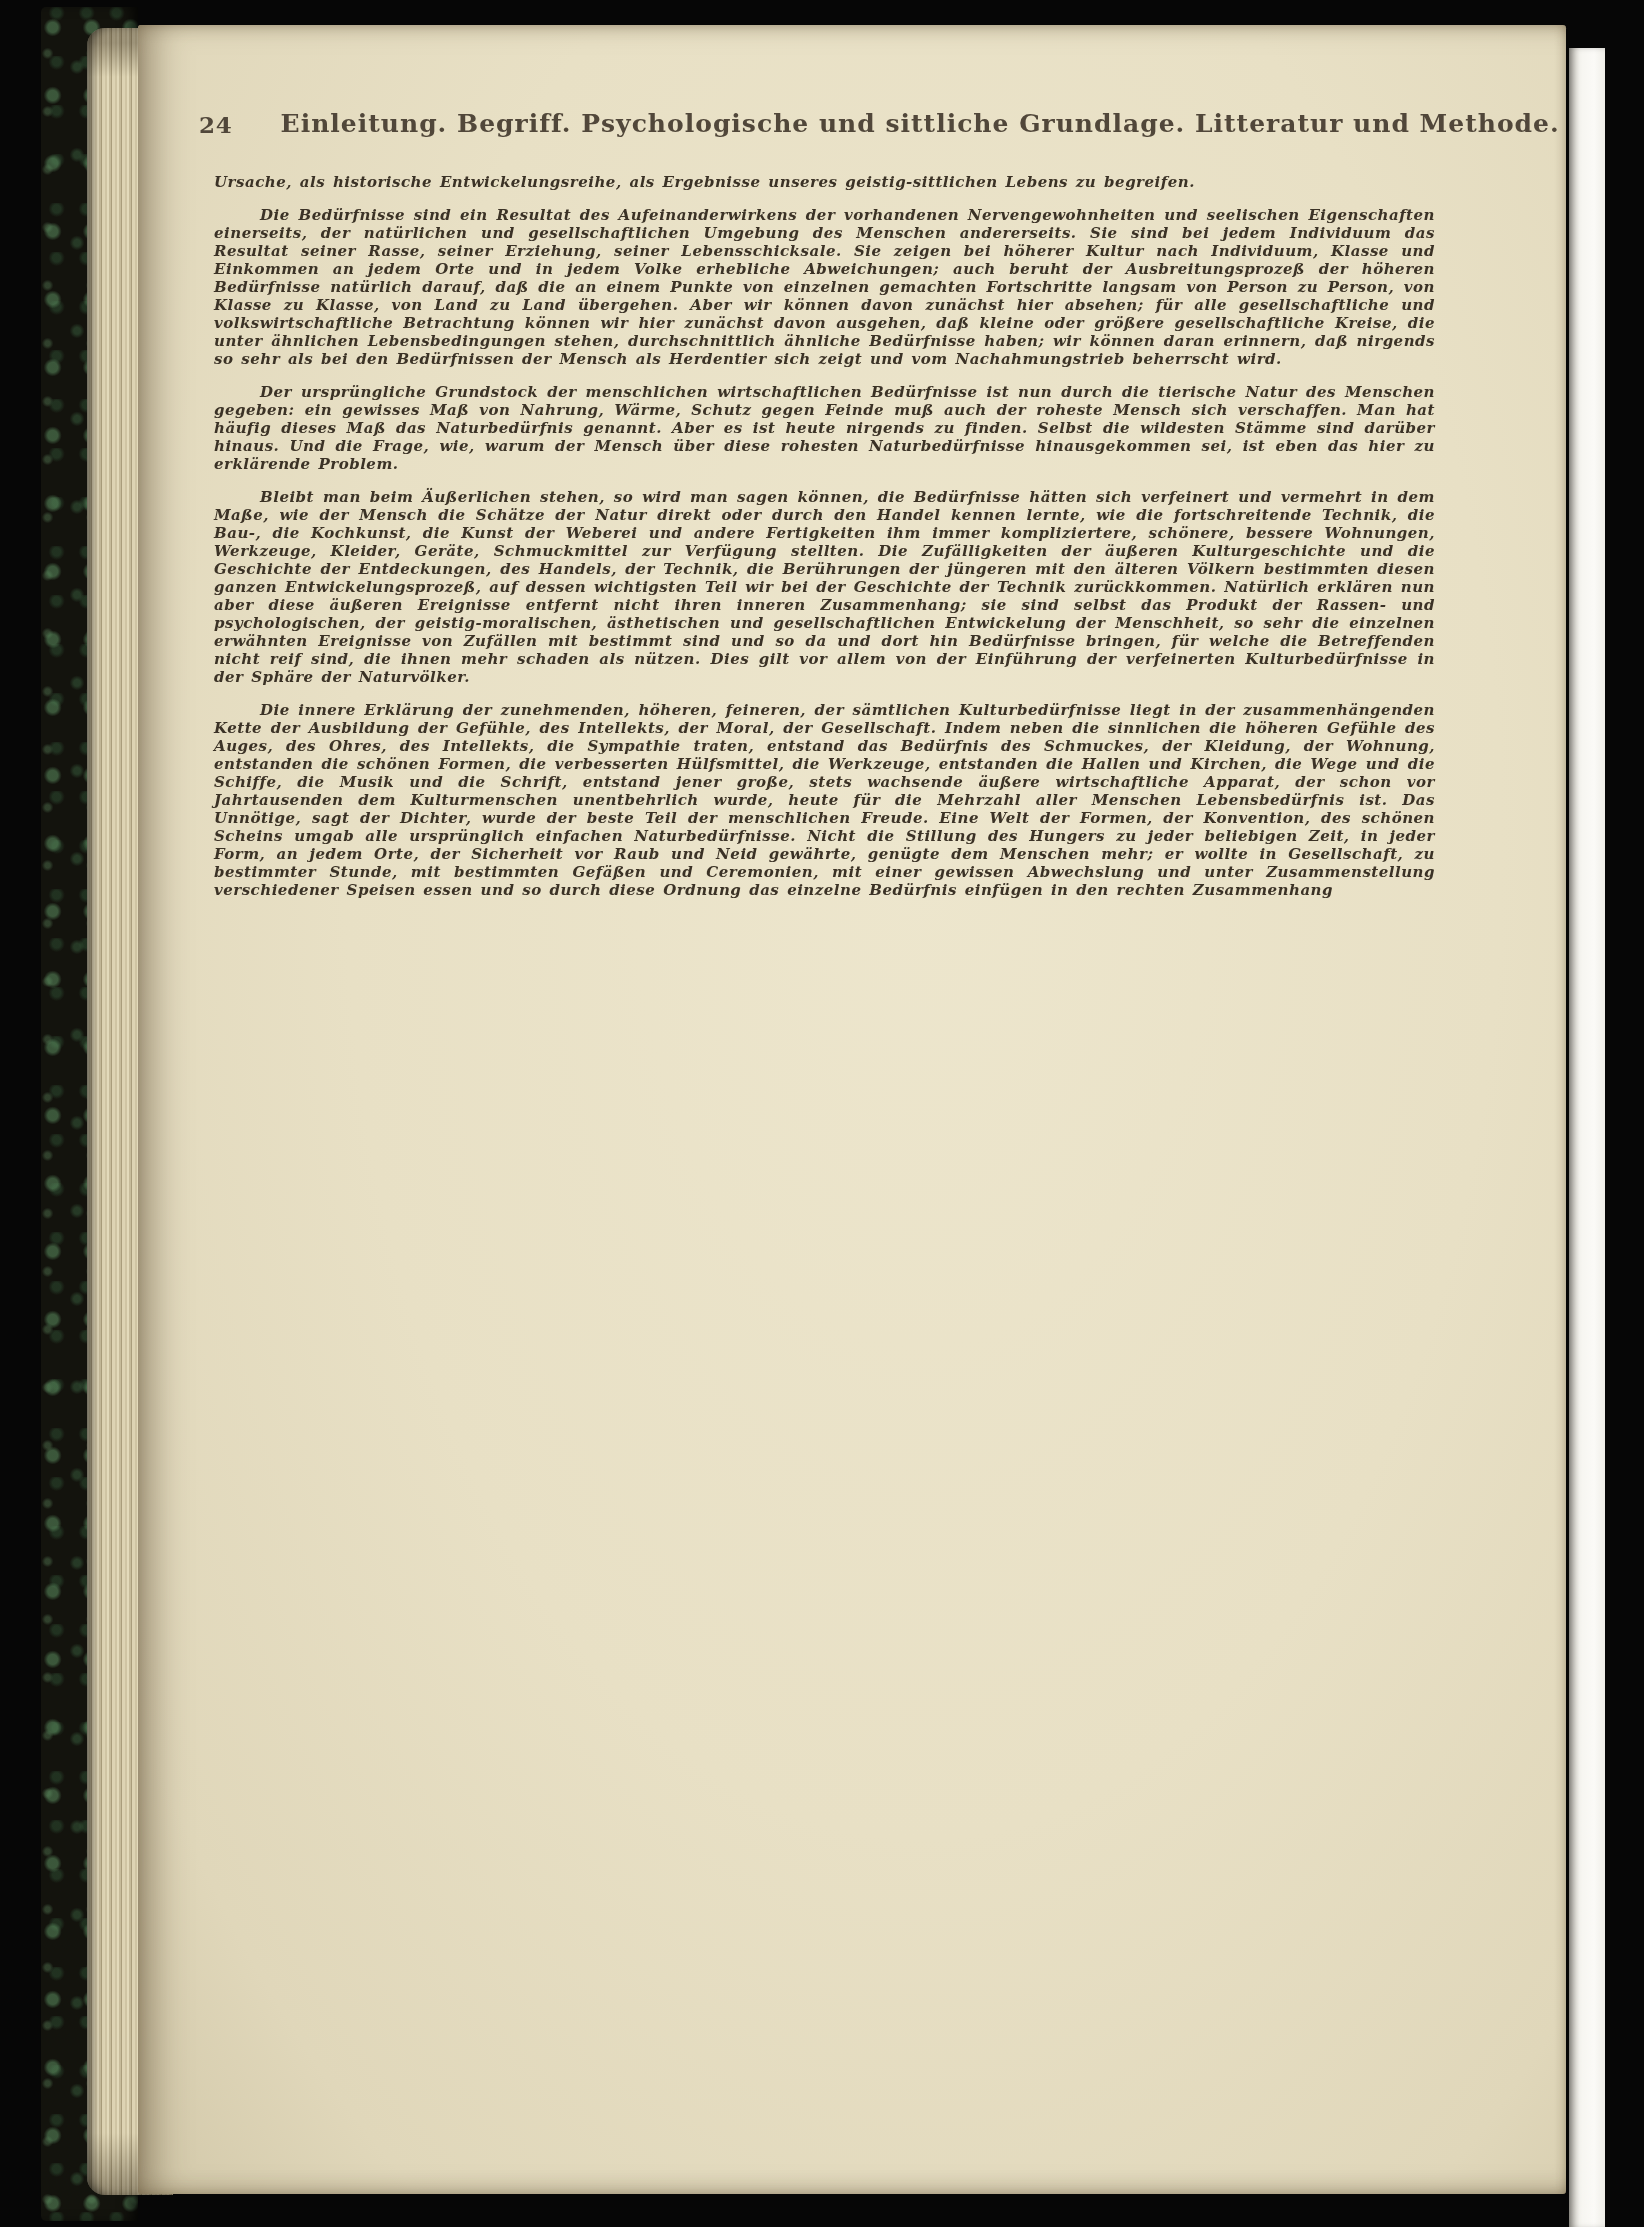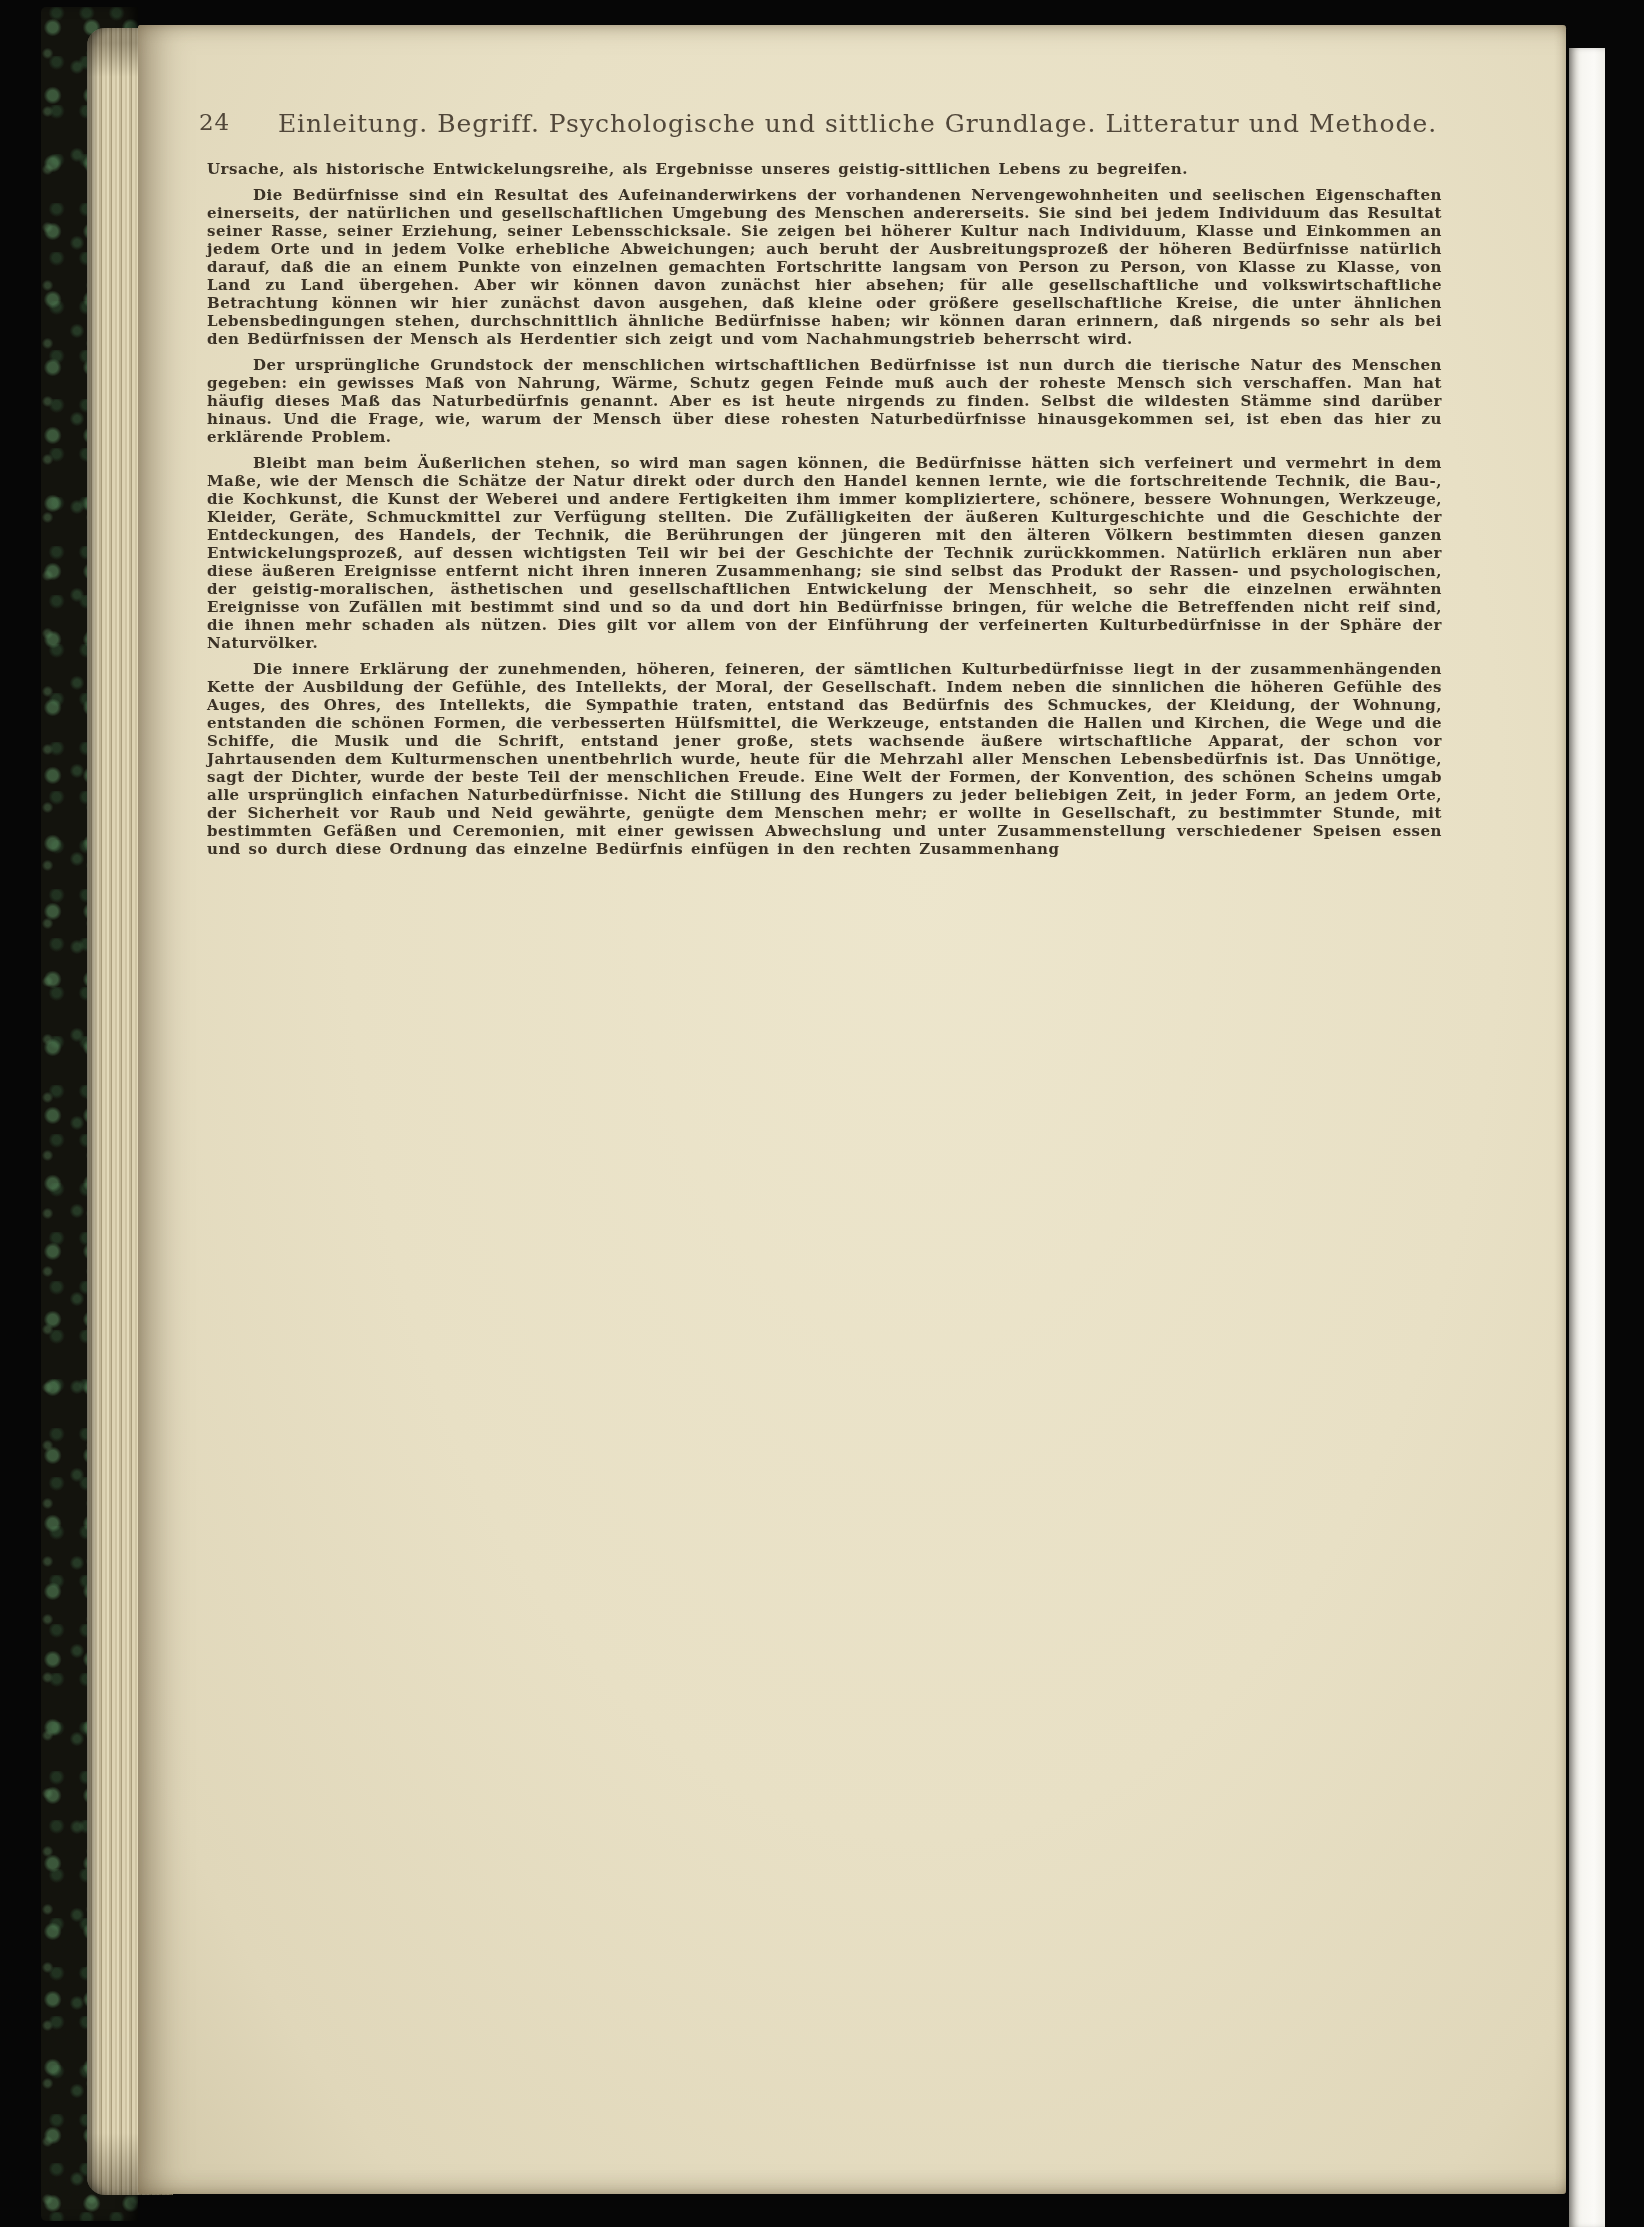--- a/index.html
+++ b/index.html
@@ -55,45 +55,46 @@
     background:linear-gradient(90deg,#dcd9cf 0,#f6f5f0 30%,#fbfaf7 70%,#efeee8 100%);
     box-shadow:inset 6.6px 0 8.2px -4.1px rgba(0,0,0,.55);
   }
 
   
   .content{
     position:absolute;left:61px;top:84px;width:1251px;
     color:#3b3226;
   }
   .header-row{
-    display:flex;align-items:flex-start;
+    display:flex;align-items:flex-end;
     color:#51473a;
-    margin-bottom:22px;
-    font-weight:400;
+    margin-bottom:35px;
+    font-weight:700;
   }
   .page-number{
     font-size:23px;
     letter-spacing:0.8px;
     margin-right:48px;
     flex:0 0 auto;
   }
   .running-header{
     font-size:25px;
     letter-spacing:1px;
     white-space:nowrap;
   }
   .body-text p{
-    margin:8px;
+    margin:15px;
     font-size:15px;
     line-height:18px;
     font-weight:700;
     letter-spacing:0.5px;
     word-spacing:2.1px;
     text-align:justify;
     text-indent:46px;
+    font-style:italic;
   }
   .body-text p.no-indent{text-indent:0;}
 </style>
 </head>
 <body>
 
 <div class="spine"></div>
 <div class="page-edges"></div>
 
 <div class="page">

